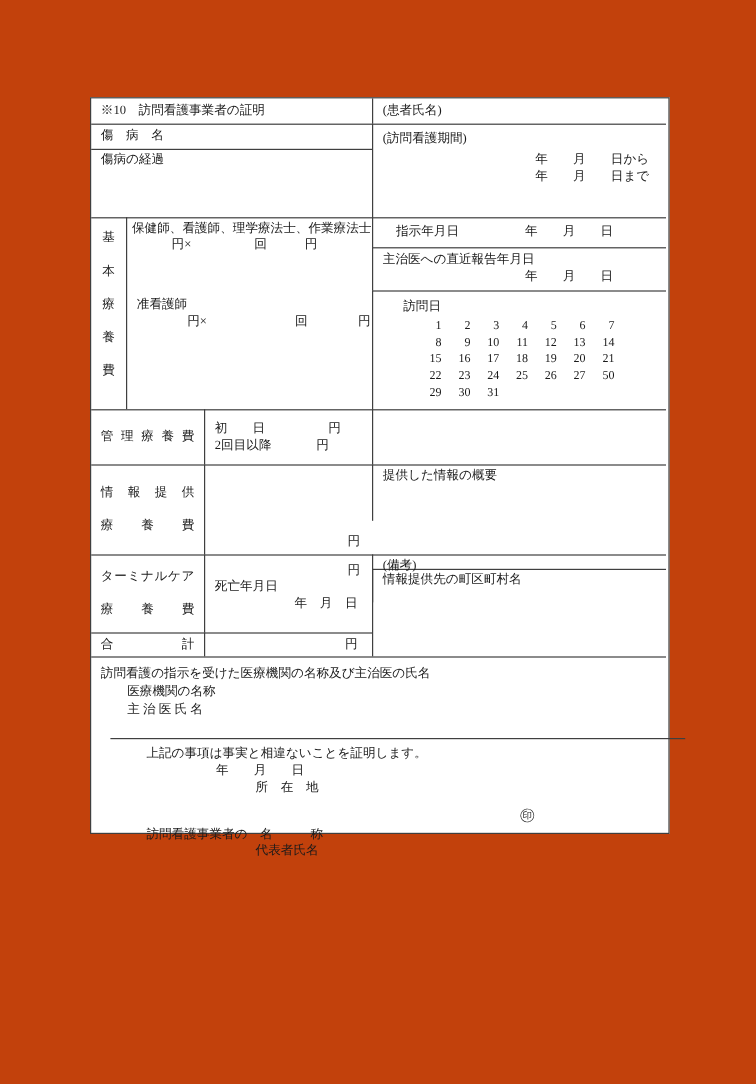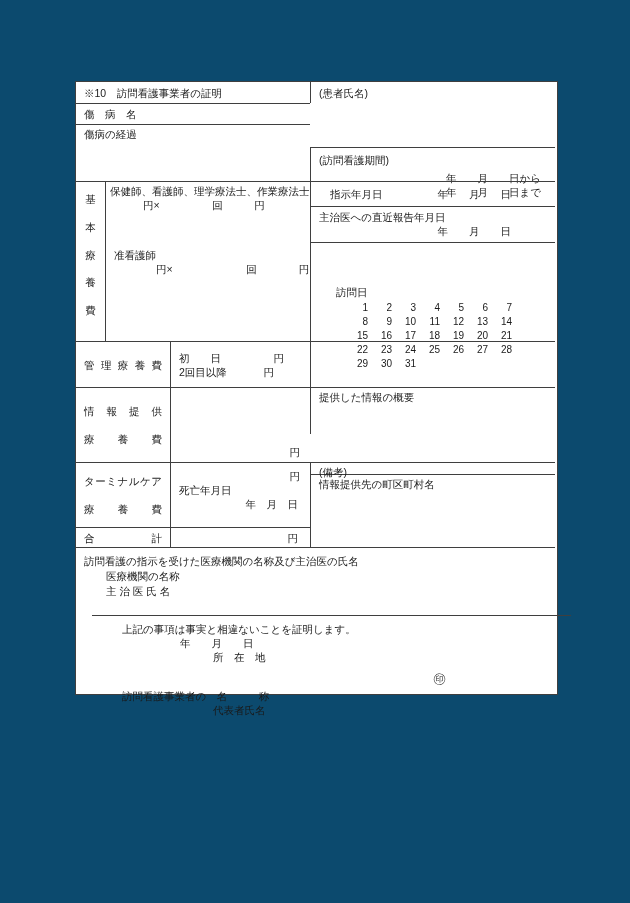--- a/index.html
+++ b/index.html
@@ -1,18 +1,18 @@
 <!DOCTYPE html>
 <html><head>
 <meta charset="utf-8">
 <style>
   :root{ --bd:#3f3f3f; --tx:#1a1a1a; }
   html,body{margin:0;padding:0;background:#ffffff;}
-  .page{position:relative;width:630px;height:903px;background:#0c4a6e;overflow:hidden;
-        font-family:Liberation Sans, sans-serif;font-size:10.5px;color:var(--tx);
+  .page{position:relative;width:630px;height:903px;background:#c2410c;overflow:hidden;
+        font-family:Liberation Serif, serif;font-size:10.5px;color:var(--tx);
         line-height:14px;}
   .sheet{position:absolute;left:75px;top:81px;width:481px;height:612px;border:1px solid var(--bd);background:#fff;}
   .cell{position:absolute;box-sizing:border-box;border-top:1px solid var(--bd);border-left:1px solid var(--bd);}
   .no-t{border-top:none!important;}
   .no-l{border-left:none!important;}
   .pre{white-space:pre;}
   .right{text-align:right;}
   .vcenter{display:flex;align-items:center;}
   .char-split{display:flex;justify-content:space-between;}
   .char-split.vert{flex-direction:column;align-items:center;box-sizing:border-box;height:100%;}
@@ -34,21 +34,21 @@
       <span class="lbl pre">(患者氏名)</span>
     </div>
 
     <div class="cell no-l vcenter" style="left:0;top:21px;width:234px;height:21px;">
       <span class="lbl pre">傷　病　名</span>
     </div>
     <div class="cell no-l" style="left:0;top:42px;width:234px;height:57px;">
       <div class="lbl pre">傷病の経過</div>
     </div>
 
-    <div class="cell" style="left:234px;top:21px;width:245px;height:78px;margin-top:44px;">
+    <div class="cell" style="left:234px;top:21px;width:245px;height:78px;">
       <div class="lbl pre" style="padding-top:5px;">(訪問看護期間)</div>
       <div class="right pre" style="padding-right:14px;margin-top:2px;">年　　月　　日から</div>
       <div class="right pre" style="padding-right:14px;">年　　月　　日まで</div>
     </div>
 
     <div class="cell no-l" style="left:0;top:99px;width:29px;height:160px;">
       <div class="char-split vert" style="padding:10px 0 24px;">
           <span>基</span>
           <span>本</span>
           <span>療</span>
@@ -68,21 +68,21 @@
       <span class="pre" style="padding-left:19px;">指示年月日</span>
       <span class="pre" style="margin-left:auto;margin-right:44px;">年　　月　　日</span>
     </div>
 
     <div class="cell" style="left:234px;top:124px;width:245px;height:36px;">
       <div class="pre" style="padding:3px 0 0 8px;">主治医への直近報告年月日</div>
       <div class="right pre" style="padding-right:44px;">年　　月　　日</div>
     </div>
 
     <div class="cell" style="left:234px;top:160px;width:245px;height:99px;">
-      <div class="pre" style="padding:6px 0 0 25px;margin-top:36px;">訪問日</div>
+      <div class="pre" style="padding:6px 0 0 25px;">訪問日</div>
       <div class="daygrid">
           <span>1</span>
           <span>2</span>
           <span>3</span>
           <span>4</span>
           <span>5</span>
           <span>6</span>
           <span>7</span>
           <span>8</span>
           <span>9</span>
@@ -97,21 +97,21 @@
           <span>18</span>
           <span>19</span>
           <span>20</span>
           <span>21</span>
           <span>22</span>
           <span>23</span>
           <span>24</span>
           <span>25</span>
           <span>26</span>
           <span>27</span>
-          <span>28</span>
+          <span>50</span>
           <span>29</span>
           <span>30</span>
           <span>31</span>
         </div>
     </div>
 
     <div class="cell no-l vcenter" style="left:0;top:259px;width:94px;height:46px;">
       <div class="char-split" style="width:100%;padding:0 8px;">
           <span>管</span>
           <span>理</span>

